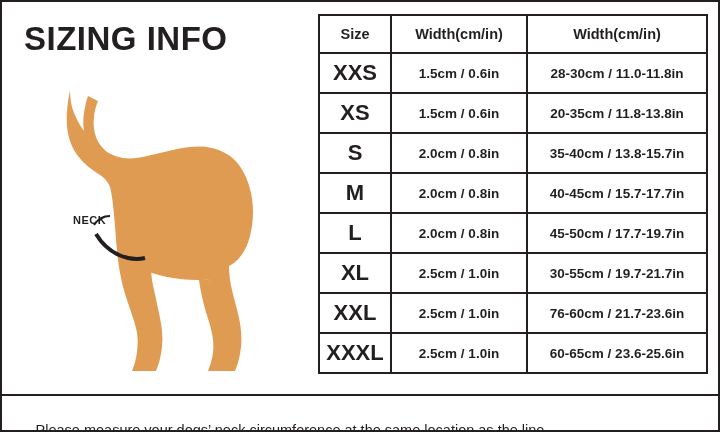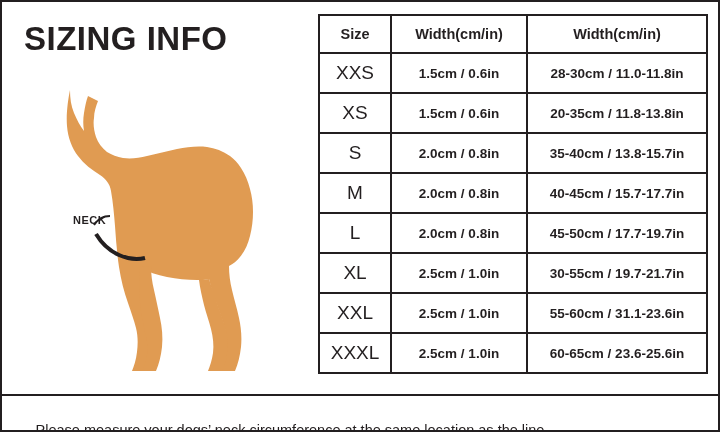--- a/index.html
+++ b/index.html
@@ -86,22 +86,22 @@
   table.size-table th {
     font-size: 14.5px;
     font-weight: bold;
     height: 36px;
   }
   col.c-size { width: 72px; }
   col.c-width { width: 136px; }
   col.c-neck { width: 180px; }
 
   td.size-cell {
-    font-size: 19px;
-    font-weight: normal;
+    font-size: 22px;
+    font-weight: bold;
   }
   td.val-cell {
     font-size: 13.5px;
     font-weight: bold;
   }
 
   
   .footer-divider {
     position: absolute;
     left: 0;
@@ -256,21 +256,21 @@
           <td class="val-cell">45-50cm / 17.7-19.7in</td>
         </tr>
         <tr>
           <td class="size-cell">XL</td>
           <td class="val-cell">2.5cm / 1.0in</td>
           <td class="val-cell">30-55cm / 19.7-21.7in</td>
         </tr>
         <tr>
           <td class="size-cell">XXL</td>
           <td class="val-cell">2.5cm / 1.0in</td>
-          <td class="val-cell">55-60cm / 31.1-23.6in</td>
+          <td class="val-cell">76-60cm / 21.7-23.6in</td>
         </tr>
         <tr>
           <td class="size-cell">XXXL</td>
           <td class="val-cell">2.5cm / 1.0in</td>
           <td class="val-cell">60-65cm / 23.6-25.6in</td>
         </tr>
       </tbody>
     </table>
   </div>
 

